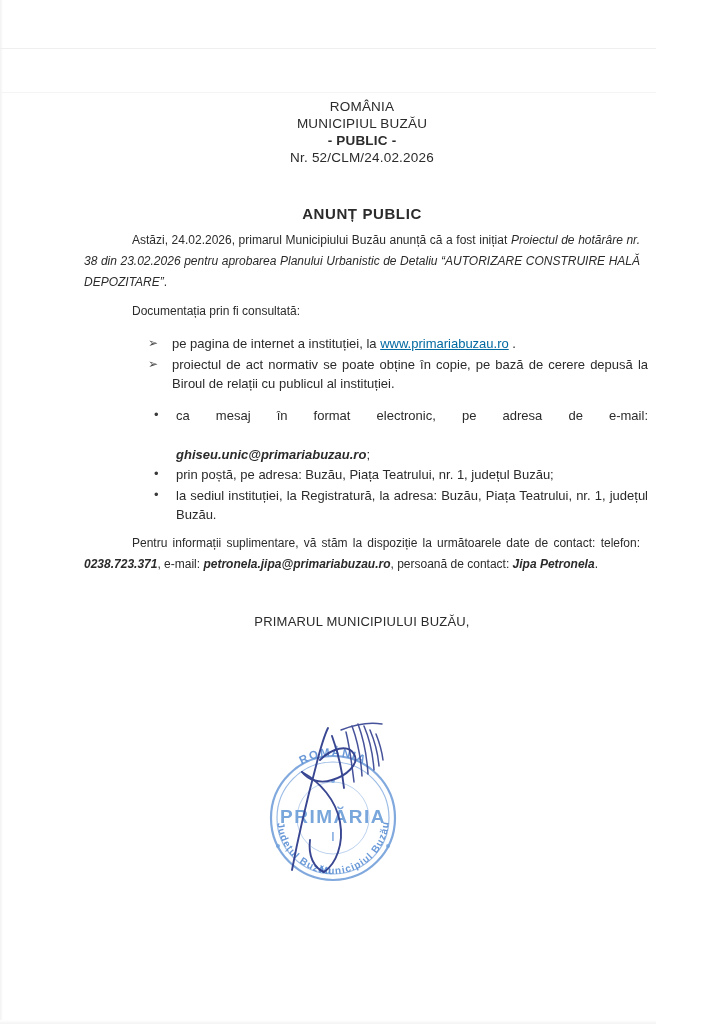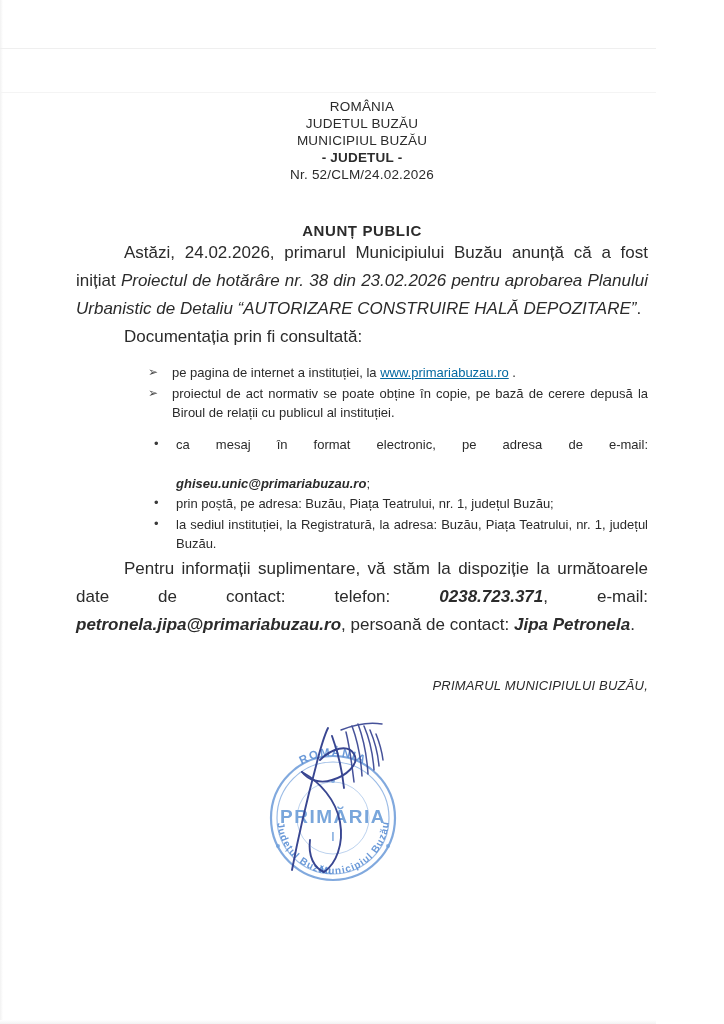--- a/index.html
+++ b/index.html
@@ -57,23 +57,23 @@
 
   .doc-title {
     margin-top: 39px;
     text-align: center;
     font-size: 15px;
     font-weight: bold;
     letter-spacing: 0.6px;
   }
 
   p.body-par {
-    margin: 0;
-    font-size: 17px;
-    line-height: 28px;
+    margin: 8px;
+    font-size: 12px;
+    line-height: 21px;
     text-align: justify;
     text-justify: inter-word;
   }
   .indent { text-indent: 48px; }
 
   .par1 { margin-top: 48px; }
   .par2 { margin-top: 19px; }
   .par3 { margin-top: 22px; }
   .par4 { margin-top: 26px; }
 
@@ -128,24 +128,23 @@
     text-align: justify;
   }
   li.justify-spread .li-text > .stretch:after {
     content: "";
     display: inline-block;
     width: 100%;
   }
 
   .signature-block {
     margin-top: 38px;
-    text-align: right;
+    text-align: center;
     font-size: 13px;
     line-height: 17px;
-    font-style: italic;
   }
   .signature-block .role { letter-spacing: 0.2px; }
   .signature-block .name { }
 
   .stamp-area {
     position: absolute;
     left: 228px;
     top: 718px;
     width: 230px;
     height: 180px;
@@ -159,23 +158,22 @@
 
   <div class="scan-edge-left"></div>
   <div class="scan-line l1"></div>
   <div class="scan-line l2"></div>
   <div class="scan-edge-bottom"></div>
 
   <div class="content">
 
     <div class="header-block">
       <div class="romania">ROMÂNIA</div>
-      <div class="county">JUDETUL BUZĂU</div>
       <div class="municipality">MUNICIPIUL BUZĂU</div>
-      <div class="primar">- JUDETUL -</div>
+      <div class="primar">- PUBLIC -</div>
       <div class="nr">Nr. 52/CLM/24.02.2026</div>
     </div>
 
     <div class="doc-title">ANUNȚ PUBLIC</div>
 
     <p class="body-par indent par1"><span>Astăzi, 24.02.2026, primarul Municipiului Buzău anunță că a fost inițiat </span><span class="ital">Proiectul de hotărâre nr. 38 din 23.02.2026 pentru aprobarea Planului Urbanistic de Detaliu “AUTORIZARE CONSTRUIRE HALĂ DEPOZITARE”</span><span>.</span></p>
 
     <p class="body-par indent par2">Documentația prin fi consultată:</p>
 
     <ul class="arrow-list">

